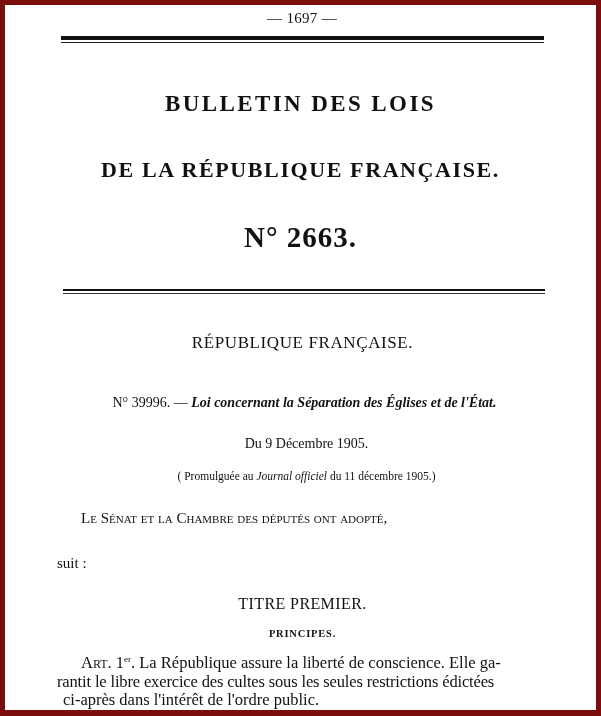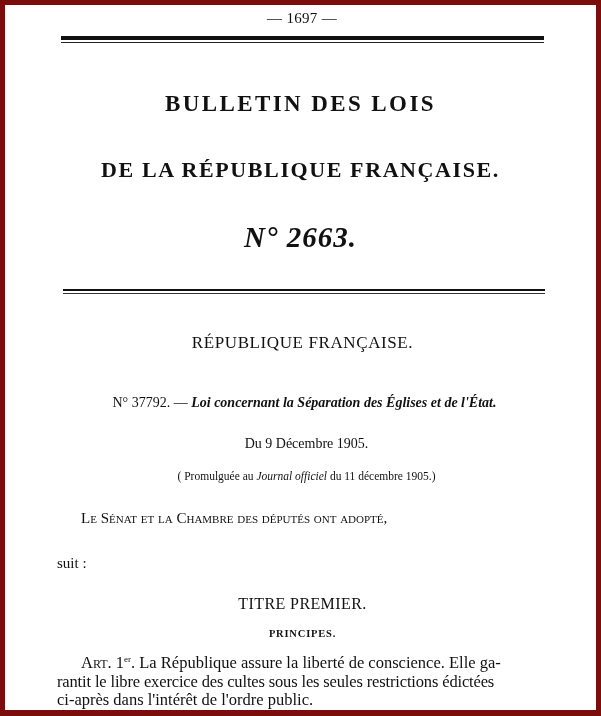--- a/index.html
+++ b/index.html
@@ -100,21 +100,20 @@
       top: 157px;
       font-weight: bold;
       font-size: 22px;
       letter-spacing: 1.6px;
     }
     .title-3 {
       top: 221px;
       font-weight: bold;
       font-size: 29px;
       letter-spacing: 1px;
-      font-style: italic;
     }
 
     .republique {
       top: 333px;
       font-size: 17px;
       letter-spacing: 0.6px;
       left: 2px;
     }
 
     .loi-line {
@@ -169,21 +168,21 @@
       font-size: 16.5px;
     }
     .art-line-2 {
       top: 672px;
       left: 57px;
       font-size: 16.5px;
       letter-spacing: -0.15px;
     }
     .art-line-3 {
       top: 690px;
-      left: 57px;
+      left: 63px;
       font-size: 16.5px;
     }
     sup.er {
       font-size: 9px;
       vertical-align: 6px;
     }
   </style>
 </head>
 <body>
 
@@ -199,21 +198,21 @@
   <div class="abs center title-1">BULLETIN DES LOIS</div>
   <div class="abs center title-2">DE LA RÉPUBLIQUE FRANÇAISE.</div>
   <div class="abs center title-3">N° 2663.</div>
 
   <div class="rule-mid-thick"></div>
   <div class="rule-mid-thin"></div>
 
   <div class="abs center republique">RÉPUBLIQUE FRANÇAISE.</div>
 
   <div class="abs center loi-line">
-    <span class="num">N° 37792. — </span><span class="it">Loi concernant la Séparation des Églises et de l'État.</span>
+    <span class="num">N° 39996. — </span><span class="it">Loi concernant la Séparation des Églises et de l'État.</span>
   </div>
 
   <div class="abs center du-line">Du 9 Décembre 1905.</div>
 
   <div class="abs center promul-line">
     <span>( Promulguée au </span><span class="it">Journal officiel</span><span> du 11 décembre 1905.)</span>
   </div>
 
   <div class="abs para senat-line sc">Le Sénat et la Chambre des députés ont adopté,</div>
 

